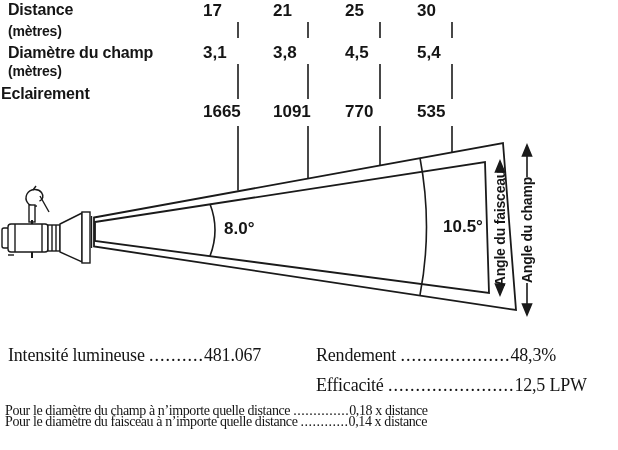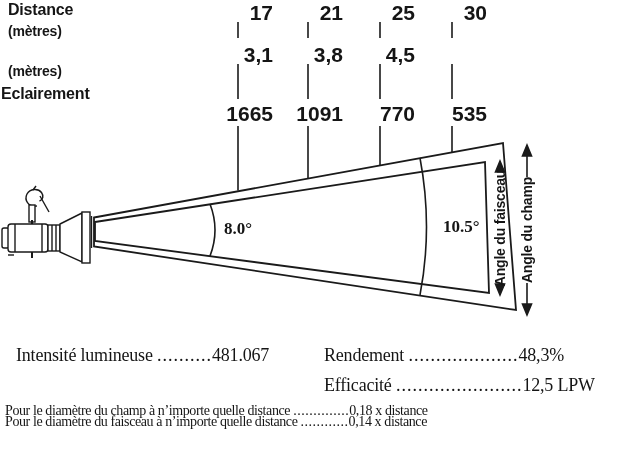--- a/index.html
+++ b/index.html
@@ -3,25 +3,25 @@
 <meta charset="utf-8">
 <style>
   html,body{margin:0;padding:0;}
   body{width:618px;height:450px;background:#ffffff;overflow:hidden;}
   .page{position:relative;width:524px;height:450px;background:#ffffff;
         font-family:"Liberation Sans",sans-serif;color:#151515;}
   svg.linework{position:absolute;left:0;top:0;z-index:0;}
   .abs{position:absolute;z-index:2;white-space:nowrap;}
   .rowlabel{font-size:16px;font-weight:600;letter-spacing:-0.2px;}
   .rowsub{font-size:14px;font-weight:600;letter-spacing:-0.2px;text-align:center;}
-  .val{font-size:21px;font-weight:600;width:70px;text-align:right;}
-  .angle{font-family:Liberation Serif, serif;font-size:17px;font-weight:600;}
+  .val{font-size:17px;font-weight:600;width:70px;text-align:left;}
+  .angle{font-family:Liberation Sans, sans-serif;font-size:17px;font-weight:600;}
   .vlabel{width:120px;height:16px;text-align:center;font-size:14px;font-weight:600;
           transform:rotate(-90deg);letter-spacing:-0.2px;}
-  .serifline{font-family:"Liberation Serif",serif;font-size:18px;letter-spacing:-0.2px;margin-left:8px;}
+  .serifline{font-family:"Liberation Serif",serif;font-size:18px;letter-spacing:-0.2px;}
   .serifline .lead{letter-spacing:1px;}
   .formula{font-family:Liberation Serif, serif;font-size:14px;letter-spacing:-0.4px;}
   .formula .lead{letter-spacing:0.5px;}
 </style>
 </head>
 <body>
 
 <div class="page">
 
   <svg class="linework" width="618" height="450" viewBox="0 0 618 450" fill="none" stroke="#1a1a1a" stroke-width="1.6">
@@ -93,31 +93,33 @@
 
       <polygon points="60,224 82,213 82,262 60,252" fill="#ffffff"></polygon>
 
       <rect x="82" y="212" width="8" height="51" fill="#ffffff"></rect>
       <line x1="91.5" y1="216" x2="91.5" y2="248"></line>
     </g>
   </svg>
 
   <div class="abs rowlabel" style="left:8px;top:1px">Distance</div>
   <div class="abs rowsub" style="left:8px;top:23px">(mètres)</div>
+  <div class="abs rowlabel" style="left:8px;top:44px">Diamètre du champ</div>
   <div class="abs rowsub" style="left:8px;top:63px">(mètres)</div>
   <div class="abs rowlabel" style="left:1px;top:85px">Eclairement</div>
 
   <div class="abs val" style="left:203px;top:1px">17</div>
   <div class="abs val" style="left:273px;top:1px">21</div>
   <div class="abs val" style="left:345px;top:1px">25</div>
   <div class="abs val" style="left:417px;top:1px">30</div>
 
   <div class="abs val" style="left:203px;top:43px">3,1</div>
   <div class="abs val" style="left:273px;top:43px">3,8</div>
   <div class="abs val" style="left:345px;top:43px">4,5</div>
+  <div class="abs val" style="left:417px;top:43px">5,4</div>
 
   <div class="abs val" style="left:203px;top:102px">1665</div>
   <div class="abs val" style="left:273px;top:102px">1091</div>
   <div class="abs val" style="left:345px;top:102px">770</div>
   <div class="abs val" style="left:417px;top:102px">535</div>
 
   <div class="abs angle" style="left:224px;top:219px">8.0°</div>
   <div class="abs angle" style="left:443px;top:217px">10.5°</div>
   <div class="abs vlabel" style="left:440px;top:220px">Angle du faisceau</div>
   <div class="abs vlabel" style="left:467px;top:222px">Angle du champ</div>

